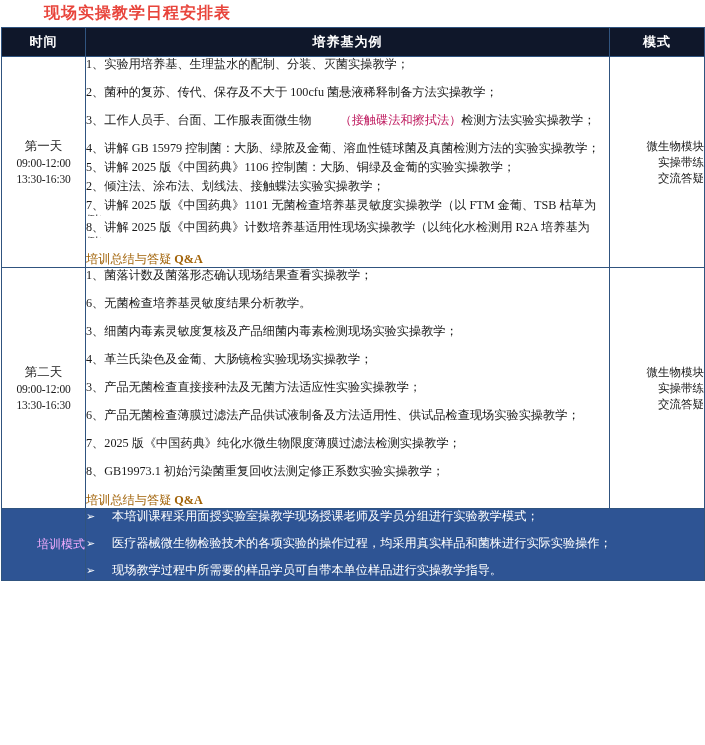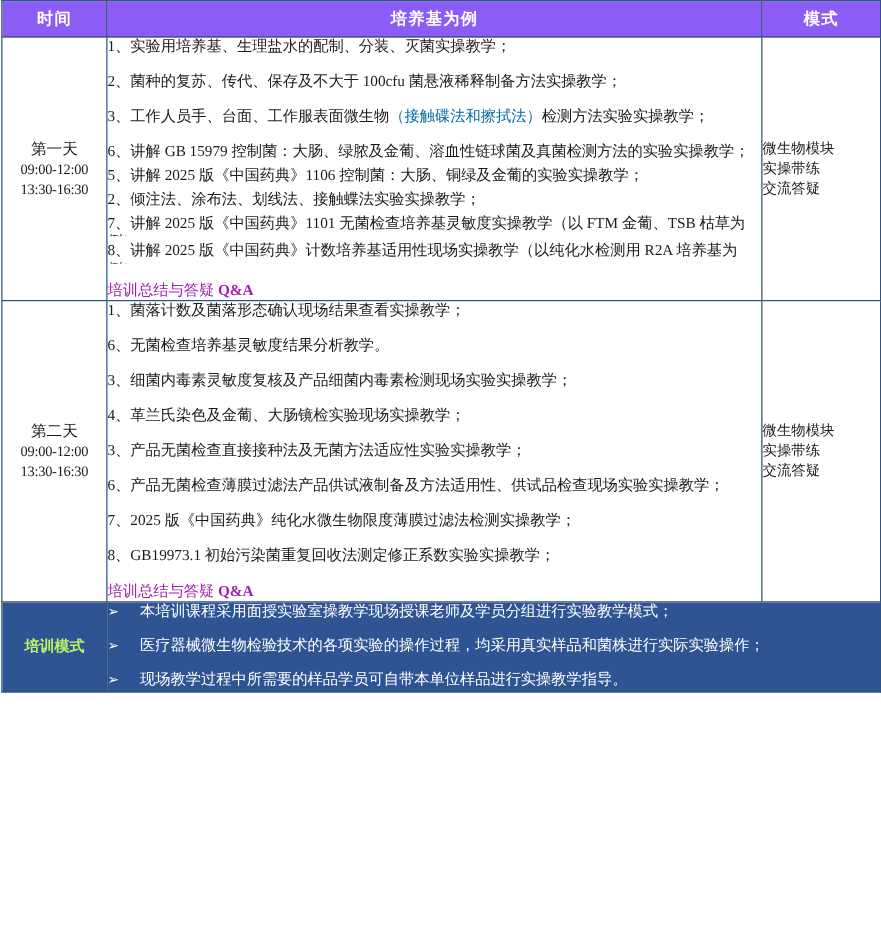--- a/index.html
+++ b/index.html
@@ -33,21 +33,21 @@
     width: 703px;
     margin: 0 0 0 1px;
     table-layout: fixed;
   }
   table.schedule td, table.schedule th {
     border: 1px solid #30547f;
     vertical-align: middle;
     padding: 0;
   }
   thead th {
-    background: #8b5cf6;
+    background: #0f172a;
     color: #ffffff;
     font-size: 13px;
     font-weight: bold;
     height: 28px;
     letter-spacing: 1px;
     font-family: "Liberation Sans", "DejaVu Sans", sans-serif;
   }
   .col-time { width: 84px; }
   .col-content { width: 524px; }
   .col-mode { width: 95px; }
@@ -63,21 +63,21 @@
   td.time-cell .day {
     font-size: 12.5px;
     display: block;
     margin-bottom: 1px;
   }
   td.time-cell .slot {
     display: block;
     letter-spacing: -0.2px;
   }
   td.mode-cell {
-    text-align: left;
+    text-align: right;
     font-size: 11.5px;
     color: #1a1a1a;
     line-height: 16px;
     font-family: "Liberation Sans", "DejaVu Sans", sans-serif;
     padding: 2px;
   }
   td.mode-cell span { display: block; }
 
   td.content-cell {
     padding: 8px 10px 6px 12px;
@@ -90,39 +90,38 @@
     margin: 0 0 13px 0;
     text-align: left;
   }
   .item:last-child { margin-bottom: 2px; }
   .item.tight { margin-bottom: 4px; }
   .item.clip {
     max-height: 18px;
     overflow: hidden;
     margin-bottom: 4px;
   }
-  .item .hl { color: #0369a1; }
+  .item .hl { color: #be185d; padding-left: 28px; }
   .summary {
     font-size: 12.2px;
-    color: #a21caf;
+    color: #a16207;
     line-height: 15px;
     margin-top: 14px;
   }
   .summary .qa { font-weight: bold; }
 
   tr.footer-row td {
     background: #2e5494;
     border: 1px solid #30547f;
   }
   td.footer-label {
-    color: #bef264;
-    text-align: center;
+    color: #f0abfc;
+    text-align: right;
     font-size: 12px;
     font-family: "Liberation Sans", "DejaVu Sans", sans-serif;
-    font-weight: bold;
   }
   td.footer-body {
     padding: 8px 10px 8px 22px;
   }
   .bullet-line {
     color: #ffffff;
     font-size: 12.2px;
     line-height: 15px;
     margin-bottom: 12px;
     display: flex;
@@ -135,20 +134,21 @@
     flex: 0 0 26px;
     font-size: 11px;
     font-family: "DejaVu Sans", sans-serif;
   }
 </style>
 </head>
 <body>
 
 <div class="page">
 
+  <div class="doc-title">现场实操教学日程安排表</div>
 
   <table class="schedule">
     <colgroup>
       <col class="col-time">
       <col class="col-content">
       <col class="col-mode">
     </colgroup>
     <thead>
       <tr>
         <th>时间</th>
@@ -161,21 +161,21 @@
       <tr>
         <td class="time-cell">
           <span class="day">第一天</span>
           <span class="slot">09:00-12:00</span>
           <span class="slot">13:30-16:30</span>
         </td>
         <td class="content-cell">
           <div class="item">1、实验用培养基、生理盐水的配制、分装、灭菌实操教学；</div>
           <div class="item">2、菌种的复苏、传代、保存及不大于 100cfu 菌悬液稀释制备方法实操教学；</div>
           <div class="item"><span>3、工作人员手、台面、工作服表面微生物</span><span class="hl">（接触碟法和擦拭法）</span><span>检测方法实验实操教学；</span></div>
-          <div class="item tight">6、讲解 GB 15979 控制菌：大肠、绿脓及金葡、溶血性链球菌及真菌检测方法的实验实操教学；</div>
+          <div class="item tight">4、讲解 GB 15979 控制菌：大肠、绿脓及金葡、溶血性链球菌及真菌检测方法的实验实操教学；</div>
           <div class="item tight">5、讲解 2025 版《中国药典》1106 控制菌：大肠、铜绿及金葡的实验实操教学；</div>
           <div class="item tight">2、倾注法、涂布法、划线法、接触蝶法实验实操教学；</div>
           <div class="item clip">7、讲解 2025 版《中国药典》1101 无菌检查培养基灵敏度实操教学（以 FTM 金葡、TSB 枯草为例）；</div>
           <div class="item clip">8、讲解 2025 版《中国药典》计数培养基适用性现场实操教学（以纯化水检测用 R2A 培养基为例）；</div>
           <div class="summary"><span>培训总结与答疑 </span><span class="qa">Q&amp;A</span></div>
         </td>
         <td class="mode-cell">
           <span>微生物模块</span>
           <span>实操带练</span>
           <span>交流答疑</span>

